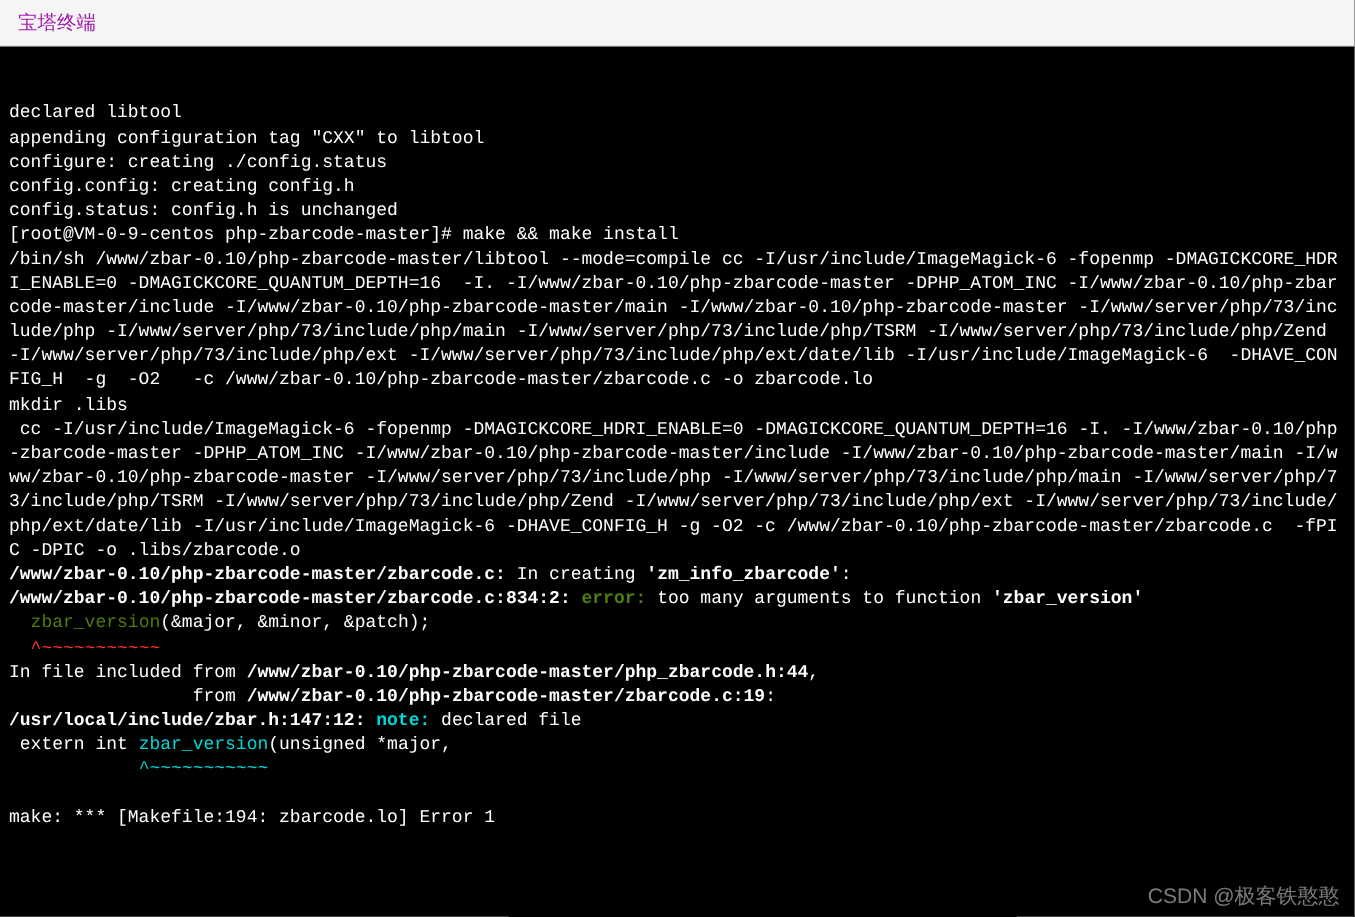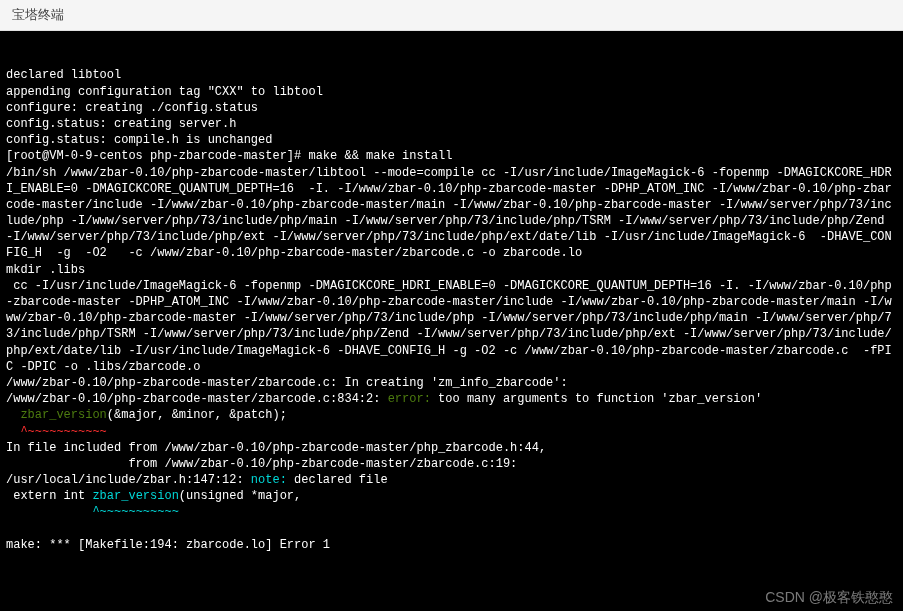--- a/index.html
+++ b/index.html
@@ -1,38 +1,38 @@
 <!DOCTYPE html>
 <html><head>
   <meta charset="utf-8">
   <style>
     * { margin: 0; padding: 0; box-sizing: border-box; }
     body { width: 903px; height: 611px; font-family: Arial, sans-serif; overflow: hidden; position: relative; }
-    .titlebar { background: #f5f5f5; padding: 6px 12px; font-size: 13px; color: #404040; border-bottom: 1px solid #e0e0e0; }
+    .titlebar { background: #f5f5f5; padding: 6px 12px; font-size: 13px; color: #a21caf; border-bottom: 1px solid #e0e0e0; }
     .terminal { background: #000; color: #fff; font-family: "Courier New", Consolas, monospace; font-size: 12px; padding: 4px 6px; line-height: 1.35; white-space: pre-wrap; word-break: break-all; height: calc(100% - 28px); overflow: hidden; }
-    .bold { font-weight: normal; }
+    .bold { font-weight: bold; }
     .red { color: #4d7c0f; }
     .cyan { color: #00d7d7; }
     .caret-line { color: #ff3030; }
     .watermark { position: absolute; right: 10px; bottom: 4px; color: rgba(220,220,220,0.55); font-size: 14px; }
   </style>
 </head>
 <body>
 
 <div class="titlebar">
   <span>宝塔终端</span>
 </div>
 
 <div class="terminal">
 <span></span>
 <span>declared libtool</span>
 <span>appending configuration tag "CXX" to libtool</span>
 <span>configure: creating ./config.status</span>
-<span>config.status: creating server.h</span>
-<span>config.status: compile.h is unchanged</span>
+<span>config.config: creating config.h</span>
+<span>config.status: config.h is unchanged</span>
 <span>[root@VM-0-9-centos php-zbarcode-master]# make &amp;&amp; make install</span>
 <span>/bin/sh /www/zbar-0.10/php-zbarcode-master/libtool --mode=compile cc -I/usr/include/ImageMagick-6 -fopenmp -DMAGICKCORE_HDRI_ENABLE=0 -DMAGICKCORE_QUANTUM_DEPTH=16  -I. -I/www/zbar-0.10/php-zbarcode-master -DPHP_ATOM_INC -I/www/zbar-0.10/php-zbarcode-master/include -I/www/zbar-0.10/php-zbarcode-master/main -I/www/zbar-0.10/php-zbarcode-master -I/www/server/php/73/include/php -I/www/server/php/73/include/php/main -I/www/server/php/73/include/php/TSRM -I/www/server/php/73/include/php/Zend -I/www/server/php/73/include/php/ext -I/www/server/php/73/include/php/ext/date/lib -I/usr/include/ImageMagick-6  -DHAVE_CONFIG_H  -g  -O2   -c /www/zbar-0.10/php-zbarcode-master/zbarcode.c -o zbarcode.lo</span>
 <span>mkdir .libs</span>
 <span> cc -I/usr/include/ImageMagick-6 -fopenmp -DMAGICKCORE_HDRI_ENABLE=0 -DMAGICKCORE_QUANTUM_DEPTH=16 -I. -I/www/zbar-0.10/php-zbarcode-master -DPHP_ATOM_INC -I/www/zbar-0.10/php-zbarcode-master/include -I/www/zbar-0.10/php-zbarcode-master/main -I/www/zbar-0.10/php-zbarcode-master -I/www/server/php/73/include/php -I/www/server/php/73/include/php/main -I/www/server/php/73/include/php/TSRM -I/www/server/php/73/include/php/Zend -I/www/server/php/73/include/php/ext -I/www/server/php/73/include/php/ext/date/lib -I/usr/include/ImageMagick-6 -DHAVE_CONFIG_H -g -O2 -c /www/zbar-0.10/php-zbarcode-master/zbarcode.c  -fPIC -DPIC -o .libs/zbarcode.o</span>
 <span class="bold">/www/zbar-0.10/php-zbarcode-master/zbarcode.c:</span><span> In creating </span><span class="bold">'zm_info_zbarcode'</span><span>:</span>
 <span class="bold">/www/zbar-0.10/php-zbarcode-master/zbarcode.c:834:2: </span><span class="bold red">error:</span><span> too many arguments to function </span><span class="bold">'zbar_version'</span>
 <span class="red">  zbar_version</span><span>(&amp;major, &amp;minor, &amp;patch);</span>
 <span class="caret-line">  ^~~~~~~~~~~~</span>
 <span>In file included from </span><span class="bold">/www/zbar-0.10/php-zbarcode-master/php_zbarcode.h:44</span><span>,</span>
 <span>                 from </span><span class="bold">/www/zbar-0.10/php-zbarcode-master/zbarcode.c:19</span><span>:</span>

